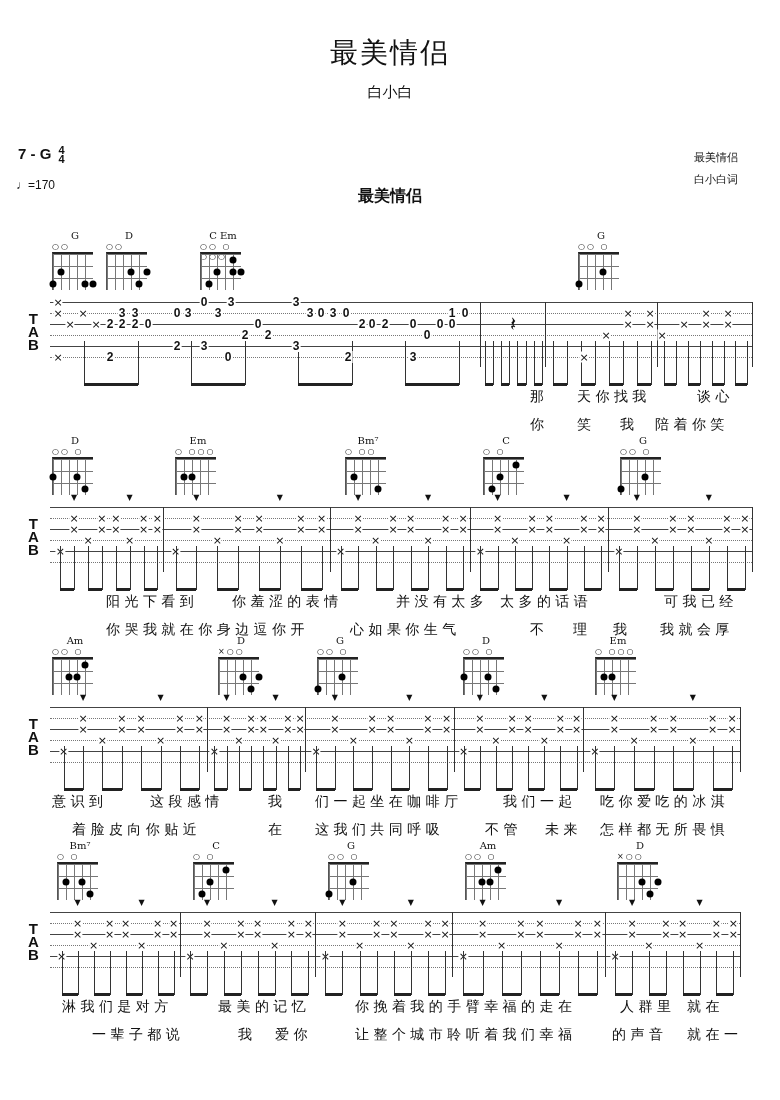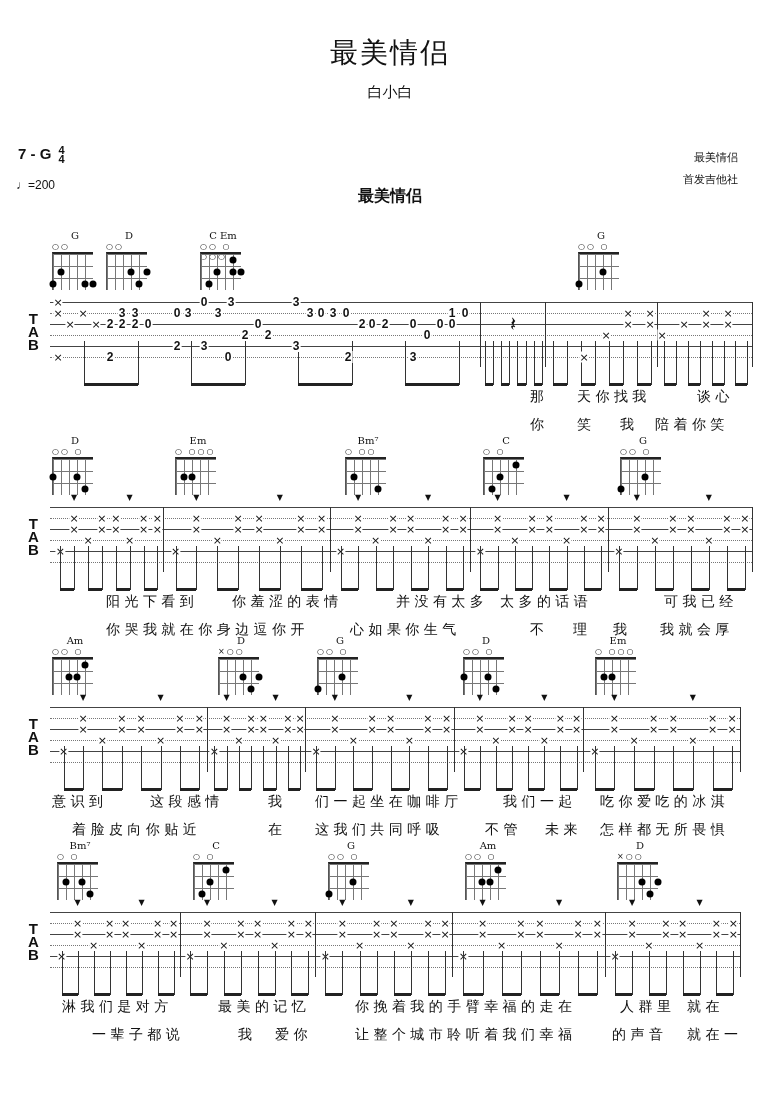--- a/index.html
+++ b/index.html
@@ -39,24 +39,24 @@
 
 <div class="abs title">最美情侣</div>
 <div class="abs artist">白小白</div>
 <div class="abs key">
   <span>7 - G</span>
   <span class="timesig">
     <span>4</span>
     <span>4</span>
   </span>
 </div>
-<div class="abs tempo">♩=200</div>
+<div class="abs tempo">♩=170</div>
 <div class="abs credits">
   <div>最美情侣</div>
-  <div>首发吉他社</div>
+  <div>白小白词</div>
 </div>
 <div class="abs source">最美情侣</div>
 
 <div id="systems">
     <div class="system" style="top: 230px;">
       <div class="chord" style="left: 52px; top: 0px;">
         <div class="chord-name">G</div>
         <div class="chord-open">○○</div>
         <div class="grid">
           <div class="dot" style="left: 8px; top: 18px;"></div>

